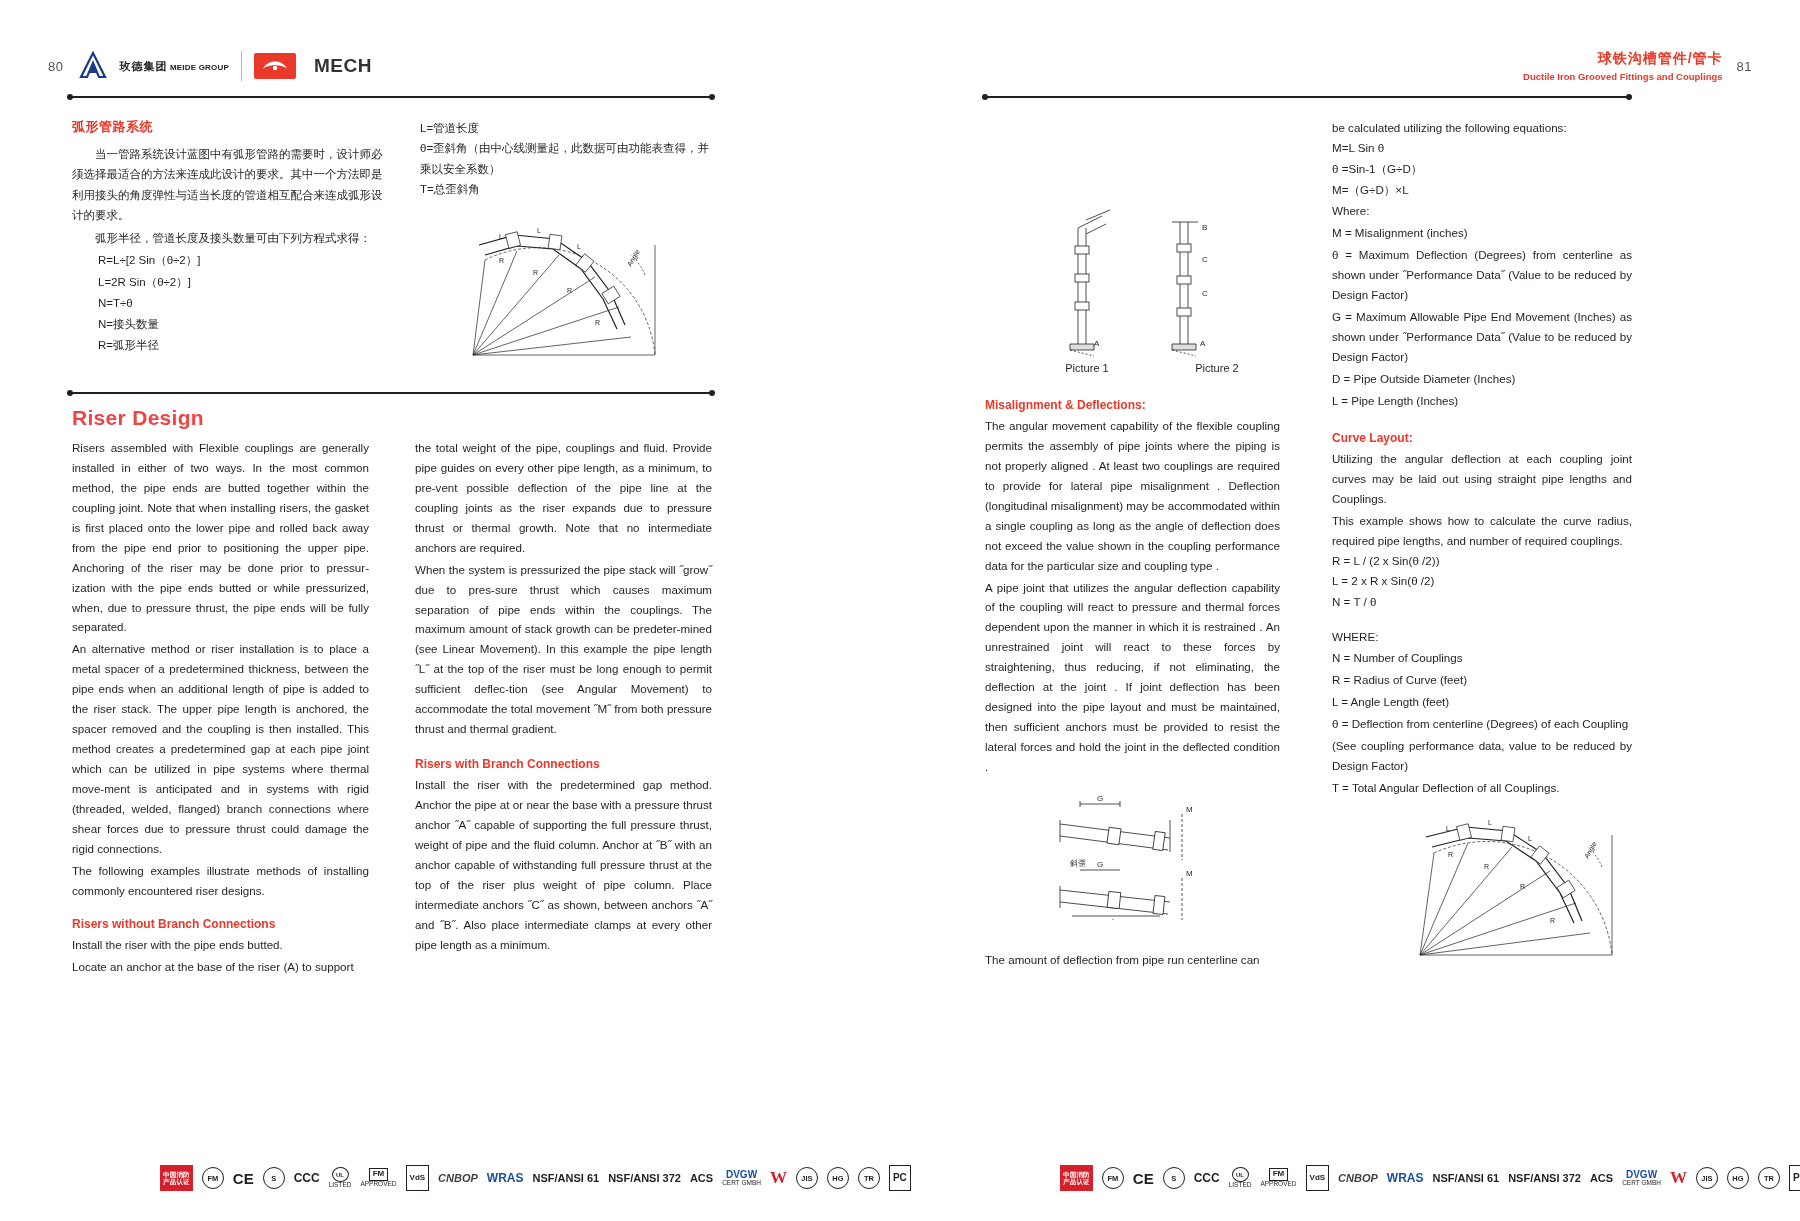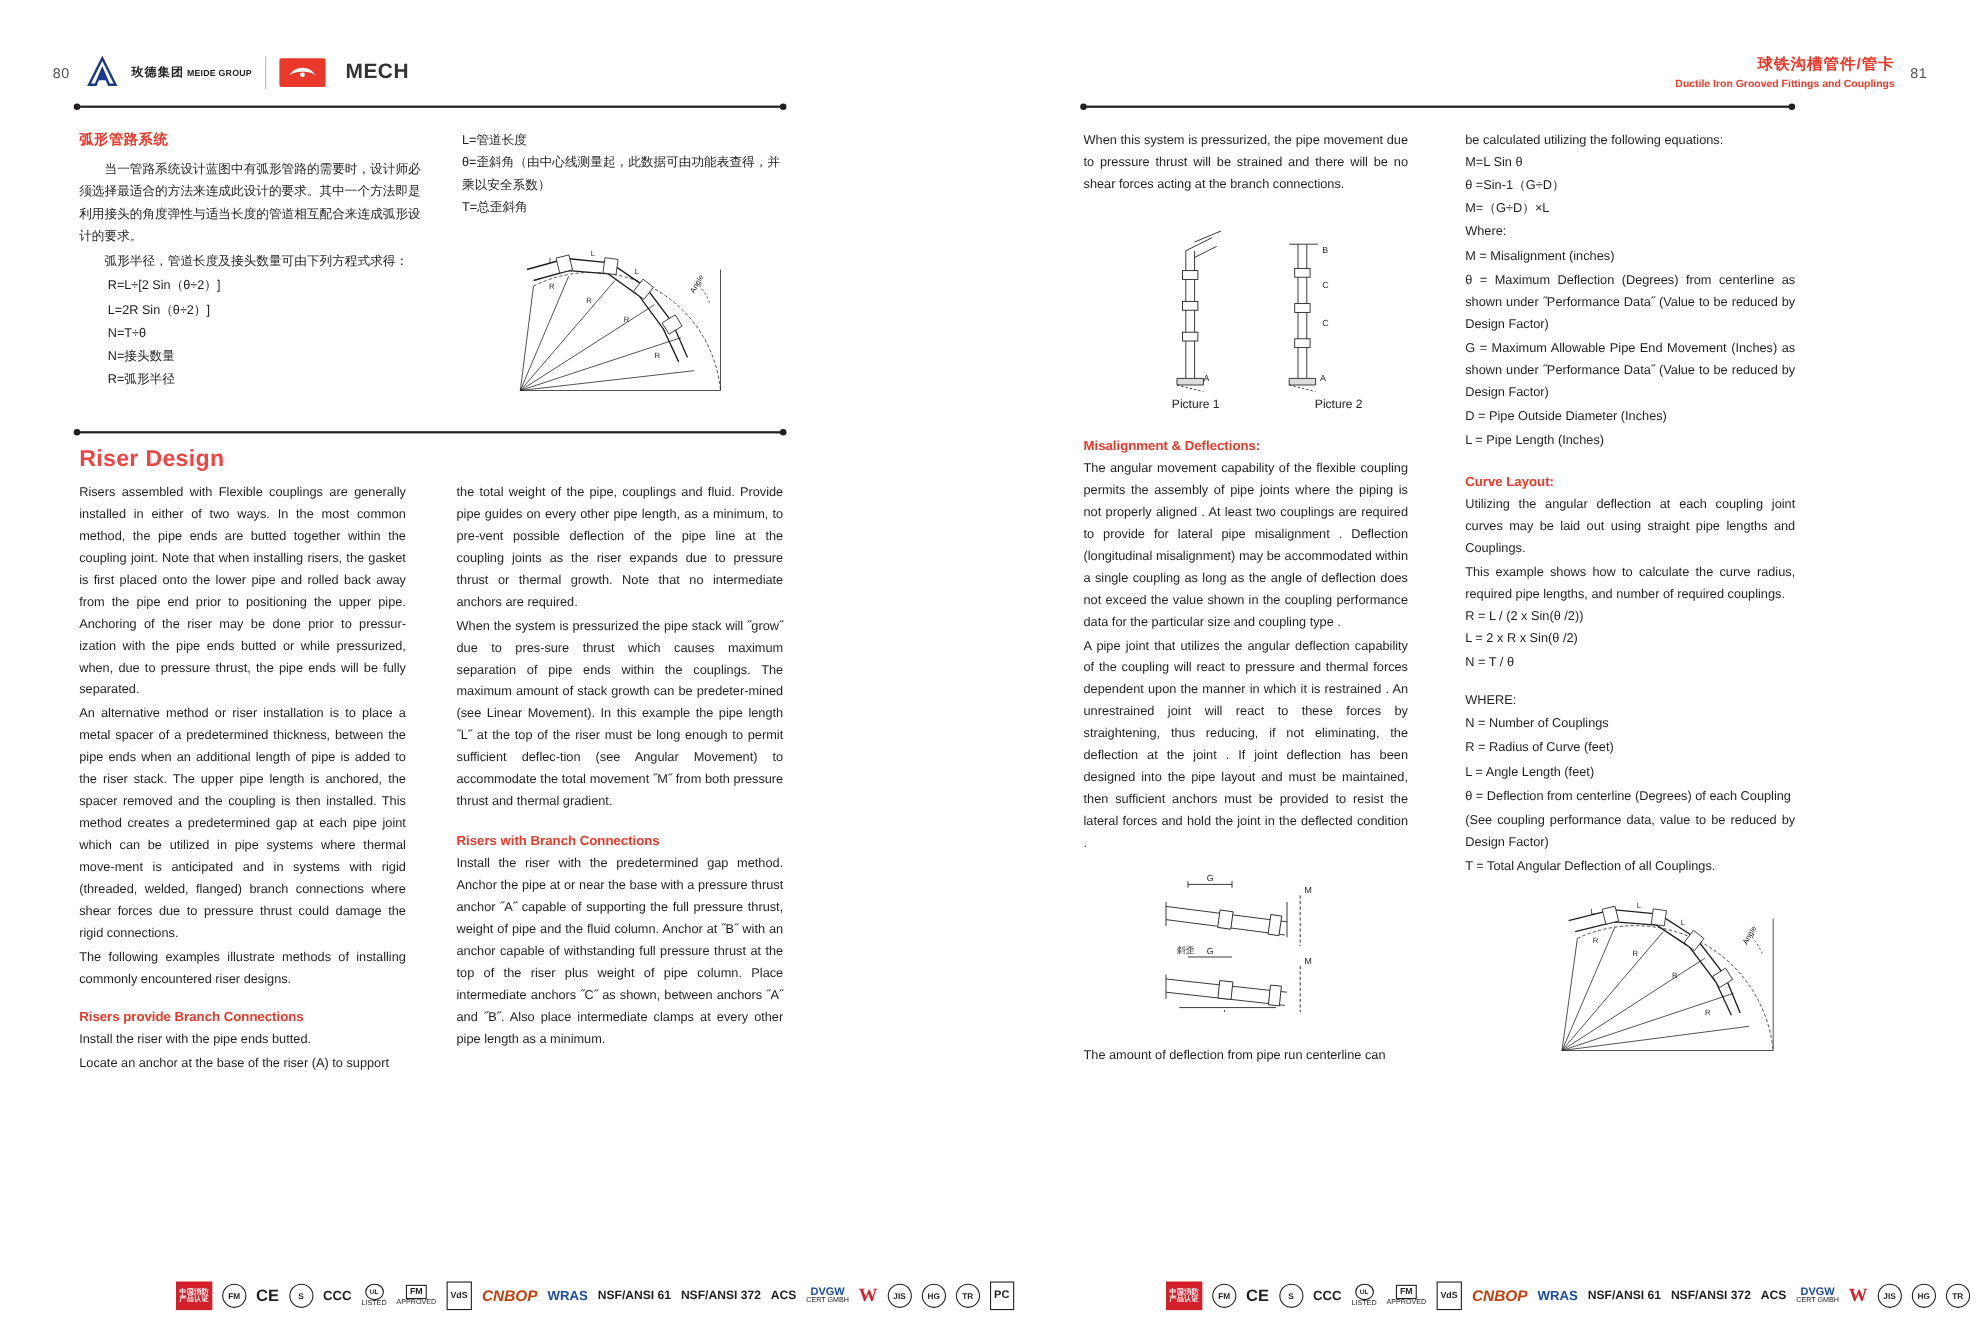--- a/index.html
+++ b/index.html
@@ -208,21 +208,21 @@
   }
   .cert-red {
     background: #d4202a;
     color: #fff;
     font-size: 6.5px;
     padding: 2px 3px;
     line-height: 1.1;
     text-align: center;
     letter-spacing: .2px;
   }
-  .cert-blue { color: #c2410c; font-size: 14px; font-weight: bold; font-style: italic;}
+  .cert-blue { color: #404040; font-size: 11px; font-weight: bold; font-style: italic;}
   .cert-sm { font-size: 6.5px; font-weight: normal; line-height: 1.05; text-align:center;}
   .cert-stack { display:flex; flex-direction:column; align-items:center; line-height:1.02;}
   .cert-w {
     color:#d4202a; font-size: 17px; font-weight: bold; font-family: "Liberation Serif", serif;
   }
 </style>
 </head>
 <body>
 
 <div class="spread">
@@ -317,21 +317,21 @@
     <div class="rule rule-dot" style="left:70px; top:392px; width:642px;"></div>
 
     <div class="col" style="left:72px; top:406px;">
       <div class="big-head">Riser Design</div>
     </div>
 
     <div class="col" style="left:72px; top:438px; width:297px;">
       <p class="body">Risers assembled with Flexible couplings are generally installed in either of two ways. In the most common method, the pipe ends are butted together within the coupling joint. Note that when installing risers, the gasket is first placed onto the lower pipe and rolled back away from the pipe end prior to positioning the upper pipe. Anchoring of the riser may be done prior to pressur-ization with the pipe ends butted or while pressurized, when, due to pressure thrust, the pipe ends will be fully separated.</p>
       <p class="body">An alternative method or riser installation is to place a metal spacer of a predetermined thickness, between the pipe ends when an additional length of pipe is added to the riser stack. The upper pipe length is anchored, the spacer removed and the coupling is then installed. This method creates a predetermined gap at each pipe joint which can be utilized in pipe systems where thermal move-ment is anticipated and in systems with rigid (threaded, welded, flanged) branch connections where shear forces due to pressure thrust could damage the rigid connections.</p>
       <p class="body">The following examples illustrate methods of installing commonly encountered riser designs.</p>
-      <div class="sec-head-en" style="margin-top:16px;">Risers provide Branch Connections</div>
+      <div class="sec-head-en" style="margin-top:16px;">Risers without Branch Connections</div>
       <p class="body" style="margin-top:4px;">Install the riser with the pipe ends butted.</p>
       <p class="body">Locate an anchor at the base of the riser (A) to support</p>
     </div>
 
     <div class="col" style="left:415px; top:438px; width:297px;">
       <p class="body">the total weight of the pipe, couplings and fluid. Provide pipe guides on every other pipe length, as a minimum, to pre-vent possible deflection of the pipe line at the coupling joints as the riser expands due to pressure thrust or thermal growth. Note that no intermediate anchors are required.</p>
       <p class="body">When the system is pressurized the pipe stack will ˝grow˝ due to pres-sure thrust which causes maximum separation of pipe ends within the couplings. The maximum amount of stack growth can be predeter-mined (see Linear Movement). In this example the pipe length ˝L˝ at the top of the riser must be long enough to permit sufficient deflec-tion (see Angular Movement) to accommodate the total movement ˝M˝ from both pressure thrust and thermal gradient.</p>
       <div class="sec-head-en" style="margin-top:18px;">Risers with Branch Connections</div>
       <p class="body" style="margin-top:4px;">Install the riser with the predetermined gap method. Anchor the pipe at or near the base with a pressure thrust anchor ˝A˝ capable of supporting the full pressure thrust, weight of pipe and the fluid column. Anchor at ˝B˝ with an anchor capable of withstanding full pressure thrust at the top of the riser plus weight of pipe column. Place intermediate anchors ˝C˝ as shown, between anchors ˝A˝ and ˝B˝. Also place intermediate clamps at every other pipe length as a minimum.</p>
     </div>
@@ -373,23 +373,20 @@
     <div class="hdr hdr-right">
       <div class="hdr-title">
         <span class="cn">球铁沟槽管件/管卡</span>
         <span class="en">Ductile Iron Grooved Fittings and Couplings</span>
       </div>
       <span class="folio">81</span>
     </div>
 
     <div class="rule rule-dot" style="left:85px; top:96px; width:644px;"></div>
 
-    <div class="col" style="left:85px; top:118px; width:295px;">
-      <p class="body">When this system is pressurized, the pipe movement due to pressure thrust will be strained and there will be no shear forces acting at the branch connections.</p>
-    </div>
 
     <div class="fig" style="left:140px; top:200px;">
       <svg width="200" height="160" viewBox="0 0 200 160">
         <g stroke="#231f20" fill="none" stroke-width="0.8">
 
           <line x1="38" y1="28" x2="38" y2="144"></line>
           <line x1="46" y1="28" x2="46" y2="144"></line>
           <line x1="38" y1="28" x2="62" y2="16"></line>
           <line x1="46" y1="34" x2="66" y2="24"></line>
           <rect x="35" y="46" width="14" height="8" fill="#fff"></rect>

